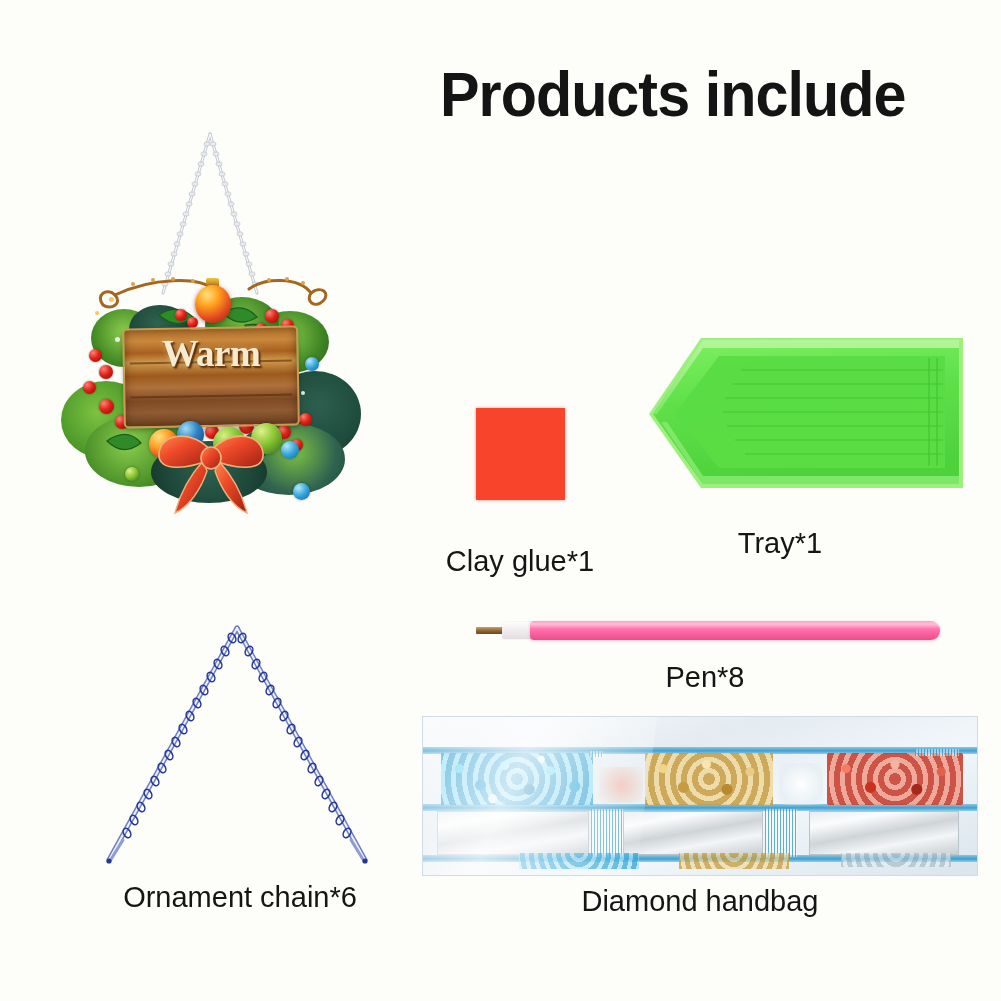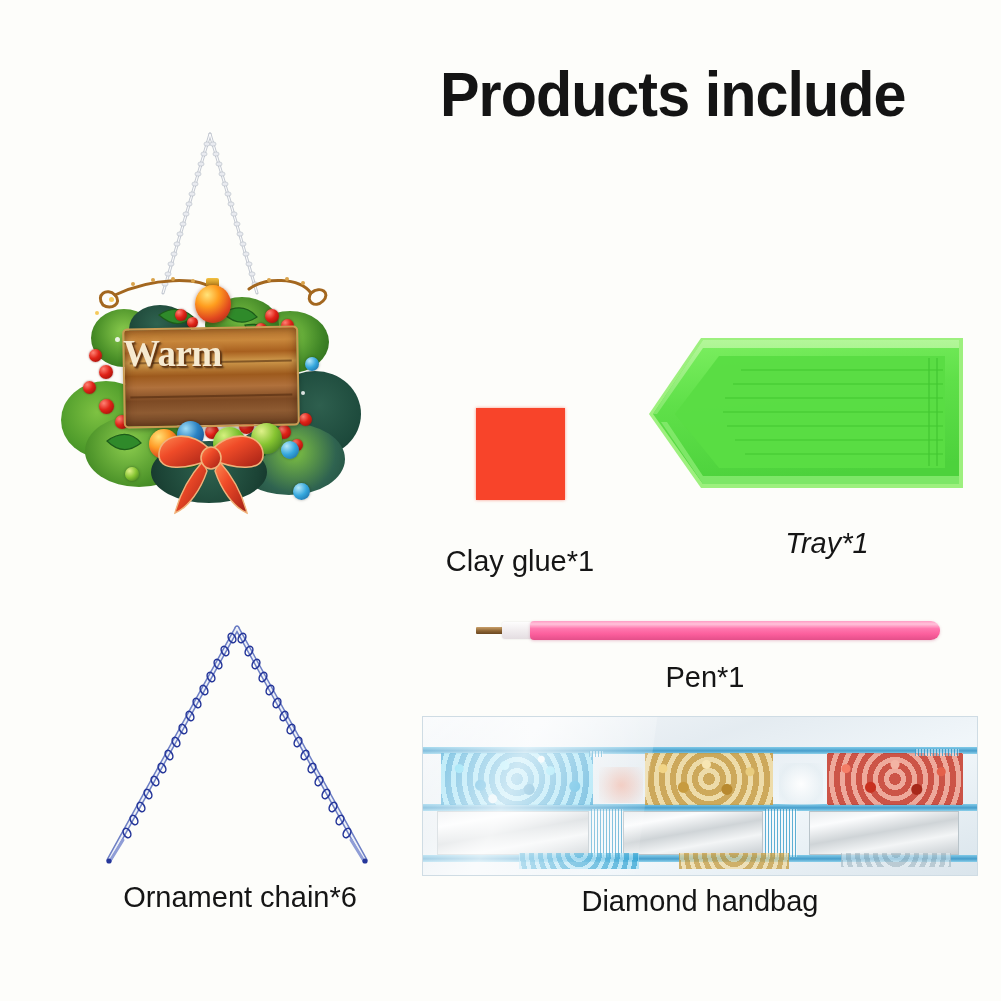--- a/index.html
+++ b/index.html
@@ -105,21 +105,21 @@
     content: "";
     position: absolute;
     left: 3%; right: 3%;
     top: 69%;
     height: 2px;
     background: rgba(70,34,10,.5);
   }
   .board-text {
     position: absolute;
     left: 0; right: 0; top: 4px;
-    text-align: left;
+    text-align: center;
     font-family: "Liberation Serif", serif;
     font-weight: bold;
     font-size: 37px;
     line-height: 46px;
     color: #f6ead0;
     text-shadow:
       1px 1px 0 #6d3a12,
       2px 2px 2px rgba(40,16,2,.8),
       0 0 6px rgba(255,226,160,.35);
     letter-spacing: -0.5px;
@@ -500,28 +500,28 @@
 
       <g stroke="#42c732" stroke-width="2" opacity="0.6">
         <line x1="284" y1="40" x2="284" y2="148"></line>
         <line x1="292" y1="40" x2="292" y2="148"></line>
       </g>
 
       <path d="M58 22 L314 22 L314 30 L58 30 L12 96 L8 96 Z" fill="url(#trayRim)" opacity="0.95"></path>
       <path d="M58 158 L314 158 L314 166 L58 166 L16 104 L22 104 Z" fill="#83e96b" opacity="0.9"></path>
     </svg>
   </div>
-  <div class="caption" style="left:707px; top:526px; width:240px;font-style:italic;">Tray*1</div>
+  <div class="caption" style="left:660px; top:526px; width:240px;">Tray*1</div>
 
   <div class="pen-wrap">
     <div class="pen-tip"></div>
     <div class="pen-ferrule"></div>
     <div class="pen-barrel"></div>
   </div>
-  <div class="caption" style="left:595px; top:660px; width:220px;">Pen*1</div>
+  <div class="caption" style="left:595px; top:660px; width:220px;">Pen*8</div>
 
   <div class="chain-group">
     <svg viewBox="0 0 305 250" style="width:305px;height:250px;">
       <g stroke="#6d7fc4" stroke-width="5" fill="none" stroke-linecap="round">
         <path d="M152 10 L24 242"></path>
         <path d="M152 10 L280 242"></path>
       </g>
       <g stroke="#eef1f8" stroke-width="2" fill="none" stroke-linecap="round">
         <path d="M152 10 L24 242"></path>
         <path d="M152 10 L280 242"></path>

